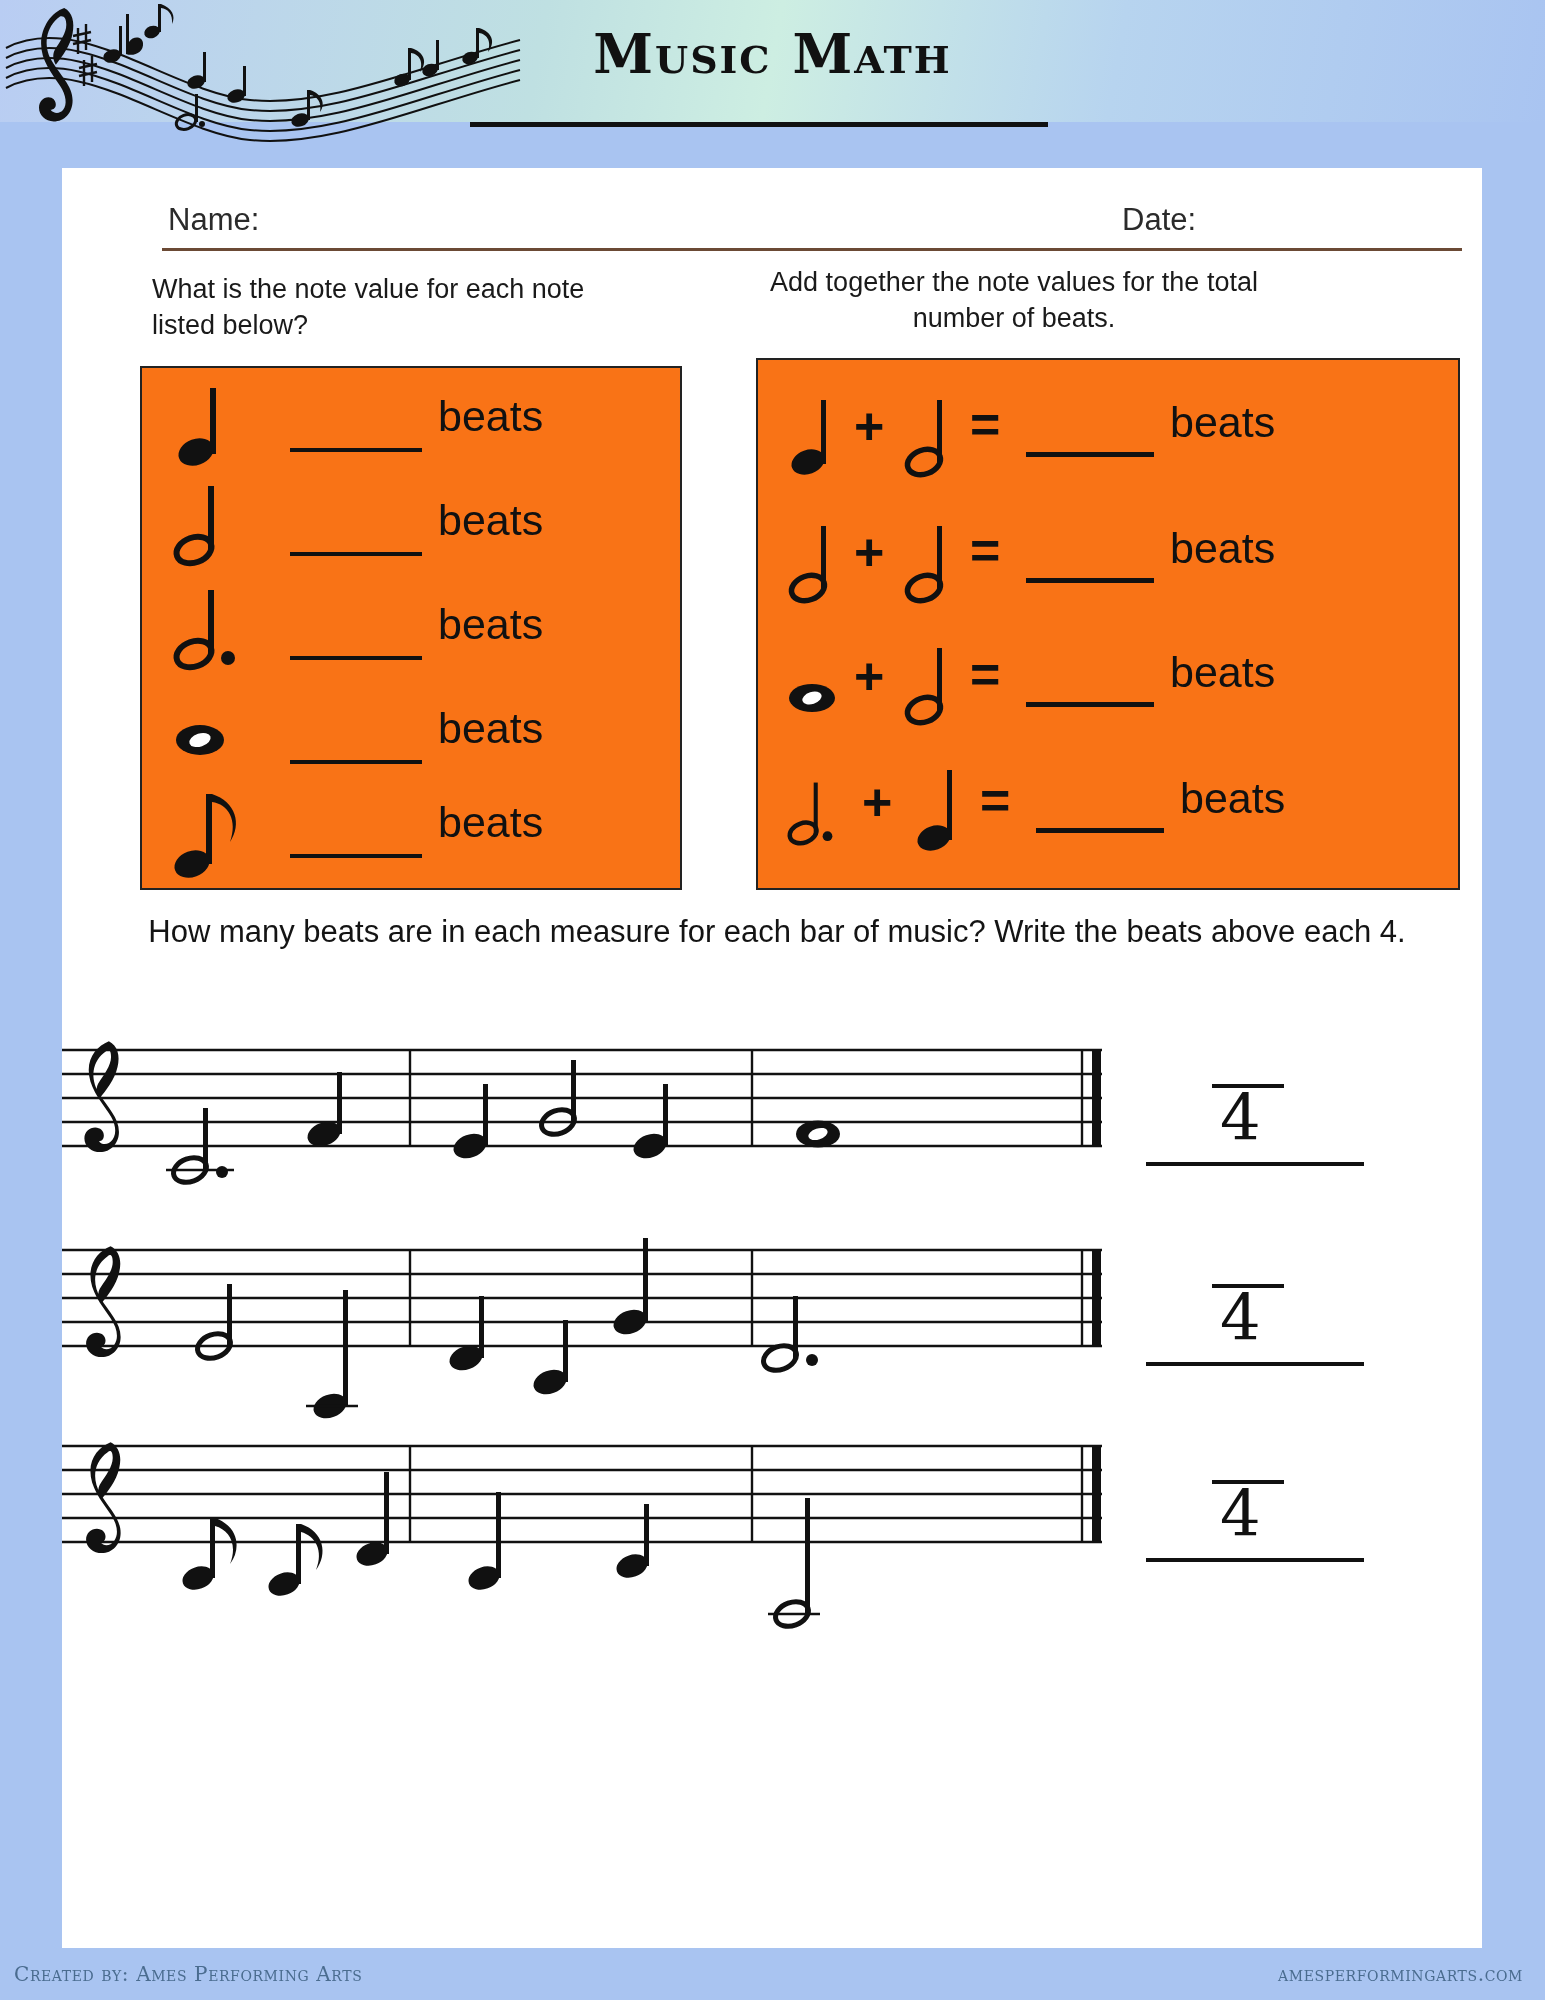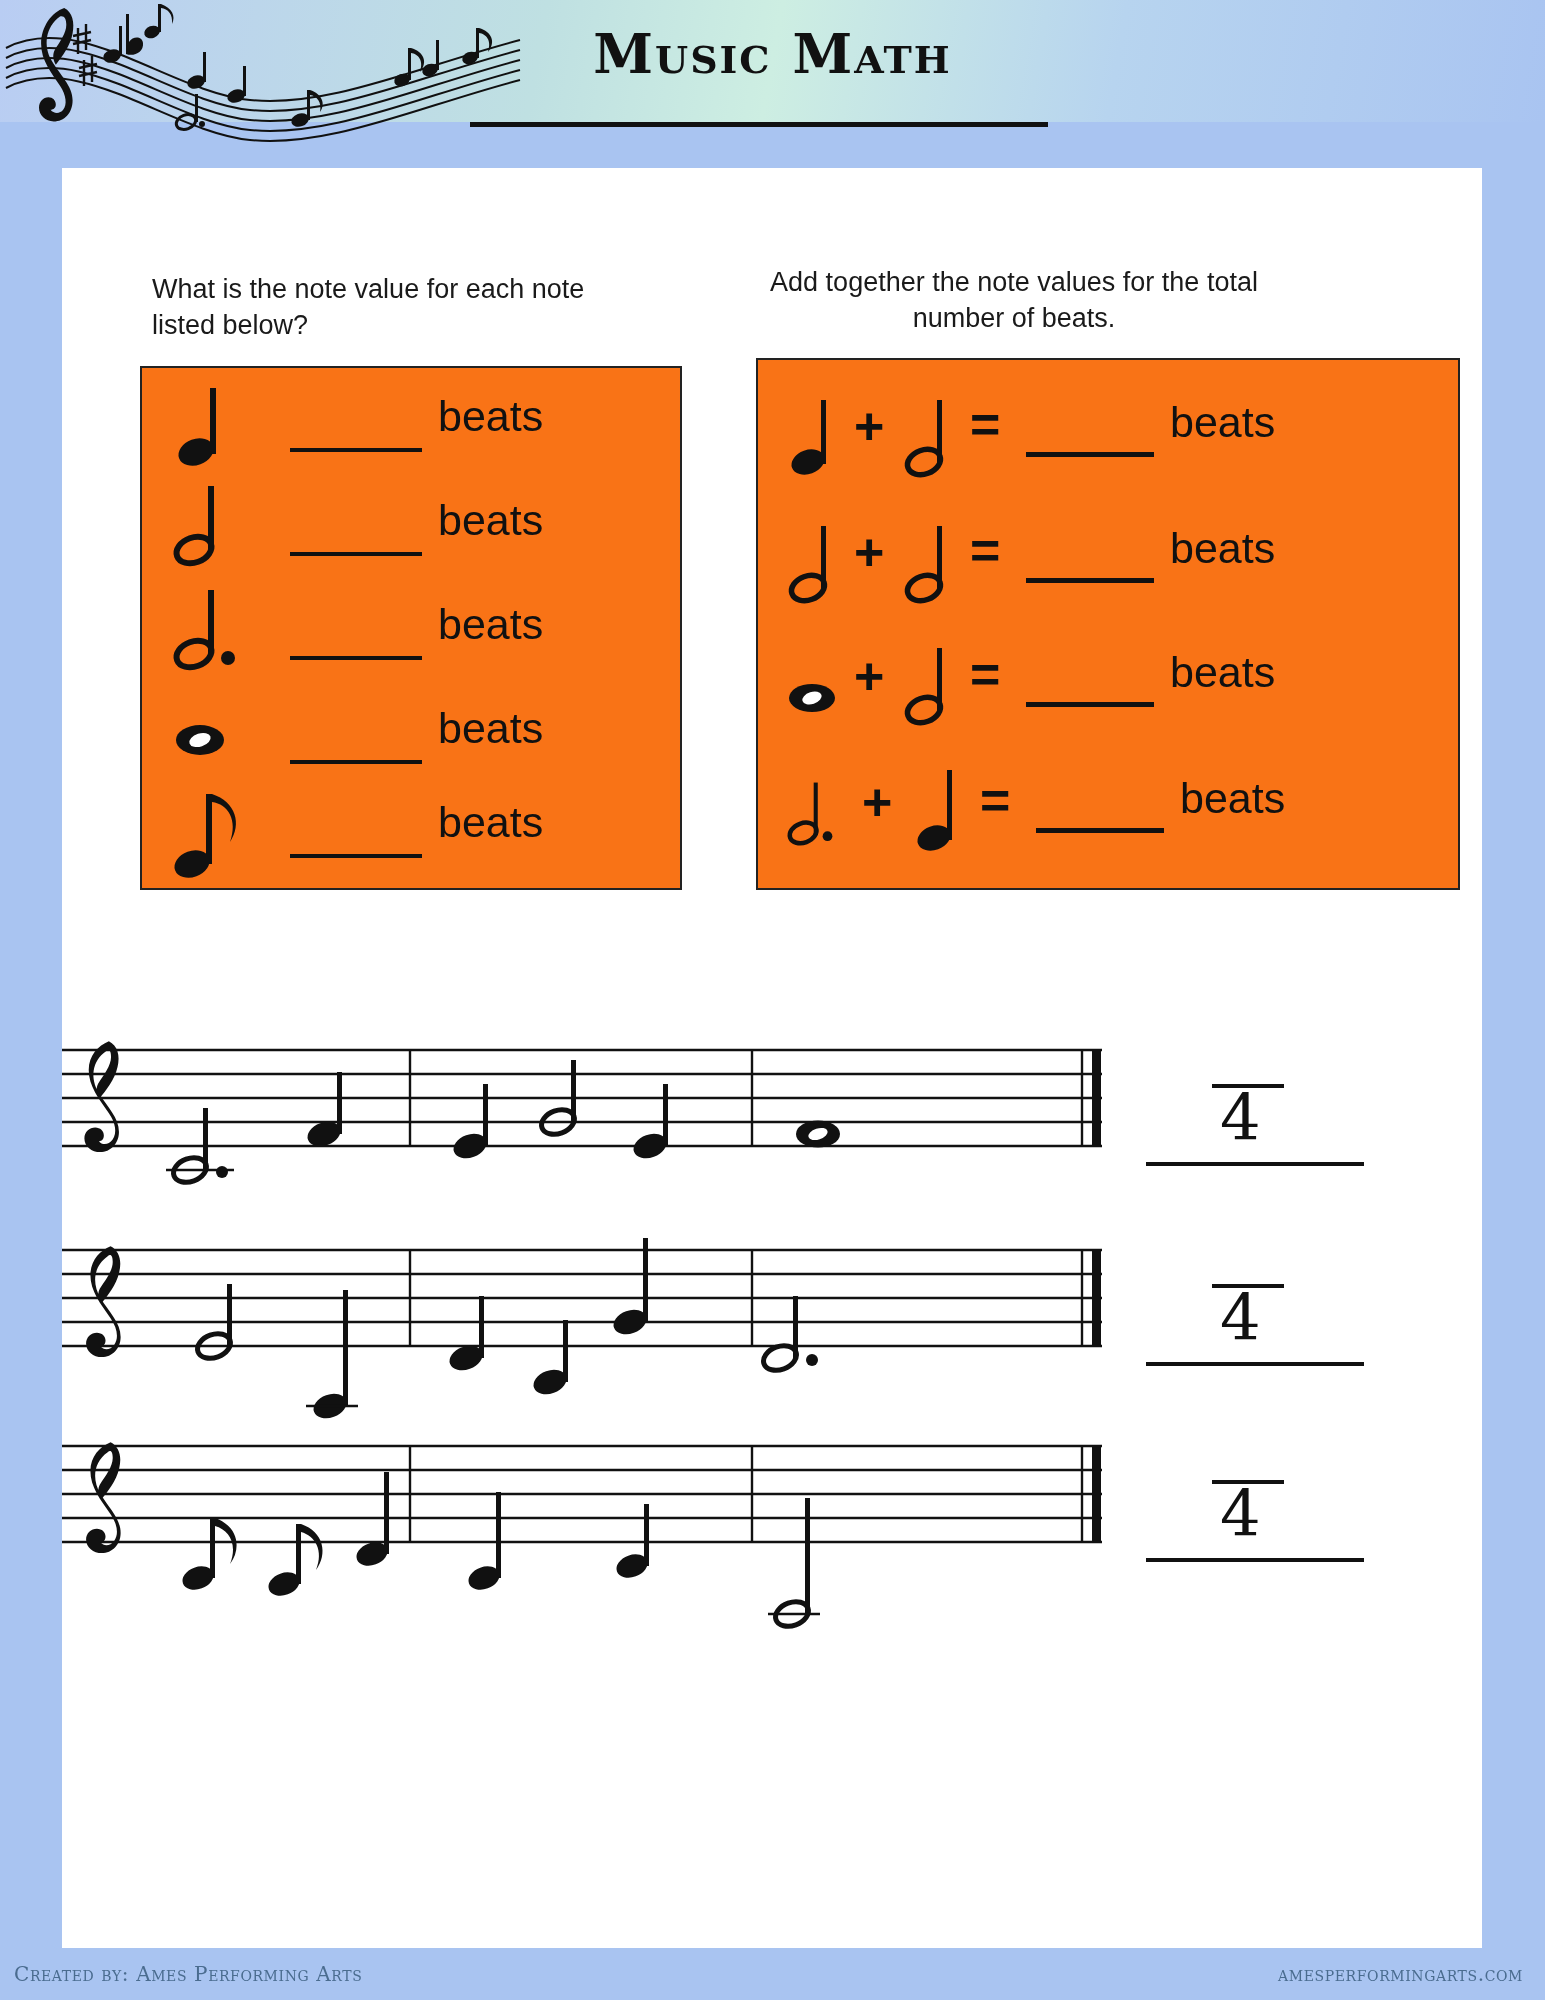--- a/index.html
+++ b/index.html
@@ -291,20 +291,25 @@
     </svg>
 
     <div class="header-title-wrap">
       <span class="header-title">Music Math</span>
     </div>
     <div class="header-rule"></div>
   </div>
 
   <div class="sheet">
 
+    <div class="namedate">
+      <span class="field-label name-label">Name:</span>
+      <span class="field-label date-label">Date:</span>
+      <div class="name-line"></div>
+    </div>
 
     <div class="instr instr-right">Add together the note values for the total number of beats.</div>
     <div class="instr instr-left">What is the note value for each note listed below?</div>
 
     <div class="box box-left">
 
       <div class="lrow" style="top:6px;">
         <svg class="glyphbox" viewBox="0 0 110 104">
           <ellipse cx="34" cy="78" rx="18" ry="13" transform="rotate(-20 34 78)" fill="#111"></ellipse>
           <rect x="48" y="14" width="6" height="66" fill="#111"></rect>
@@ -410,20 +415,21 @@
         <svg class="g2" style="left:150px;" viewBox="0 0 78 126">
           <ellipse cx="26" cy="90" rx="17" ry="12" transform="rotate(-20 26 90)" fill="#111"></ellipse>
           <rect x="39" y="22" width="5" height="70" fill="#111"></rect>
         </svg>
         <span class="eq" style="left:222px;">=</span>
         <div class="blank" style="left:278px;"></div>
         <span class="beats" style="left:422px;">beats</span>
       </div>
     </div>
 
+    <div class="staff-question">How many beats are in each measure for each bar of music? Write the beats above each 4.</div>
 
     <div class="staff-block" style="top:862px;">
       <svg class="staff-svg" width="1420" height="200" viewBox="0 0 1420 200">
         <g stroke="#111" stroke-width="2.4">
           <line x1="0" y1="20" x2="1040" y2="20"></line>
           <line x1="0" y1="44" x2="1040" y2="44"></line>
           <line x1="0" y1="68" x2="1040" y2="68"></line>
           <line x1="0" y1="92" x2="1040" y2="92"></line>
           <line x1="0" y1="116" x2="1040" y2="116"></line>
 

